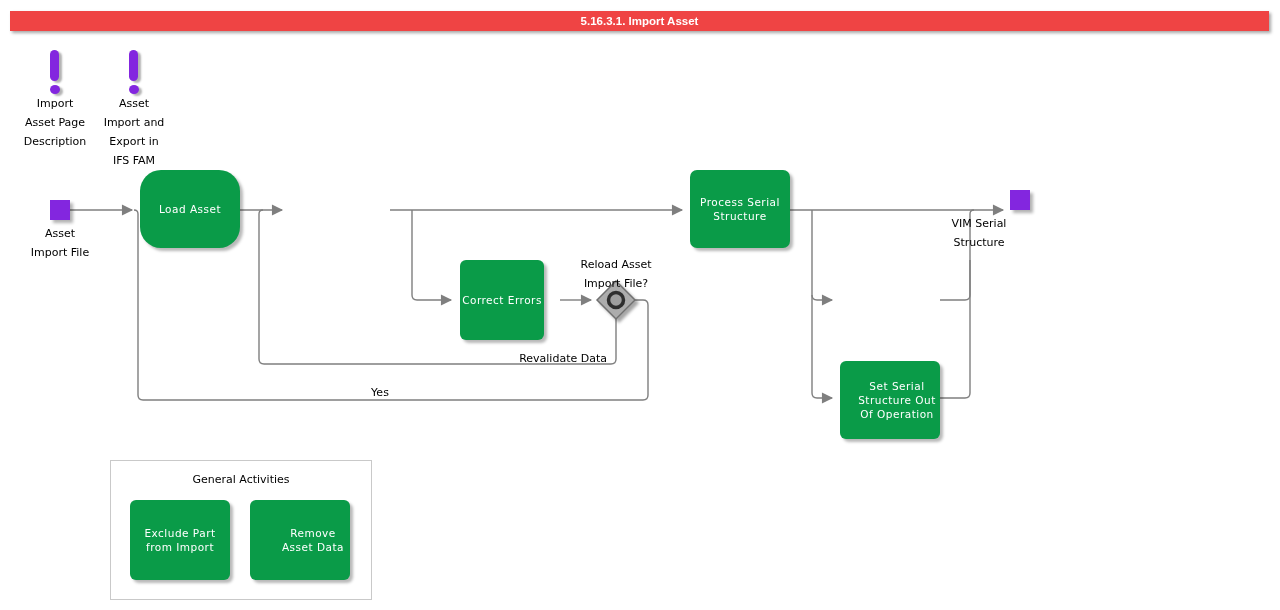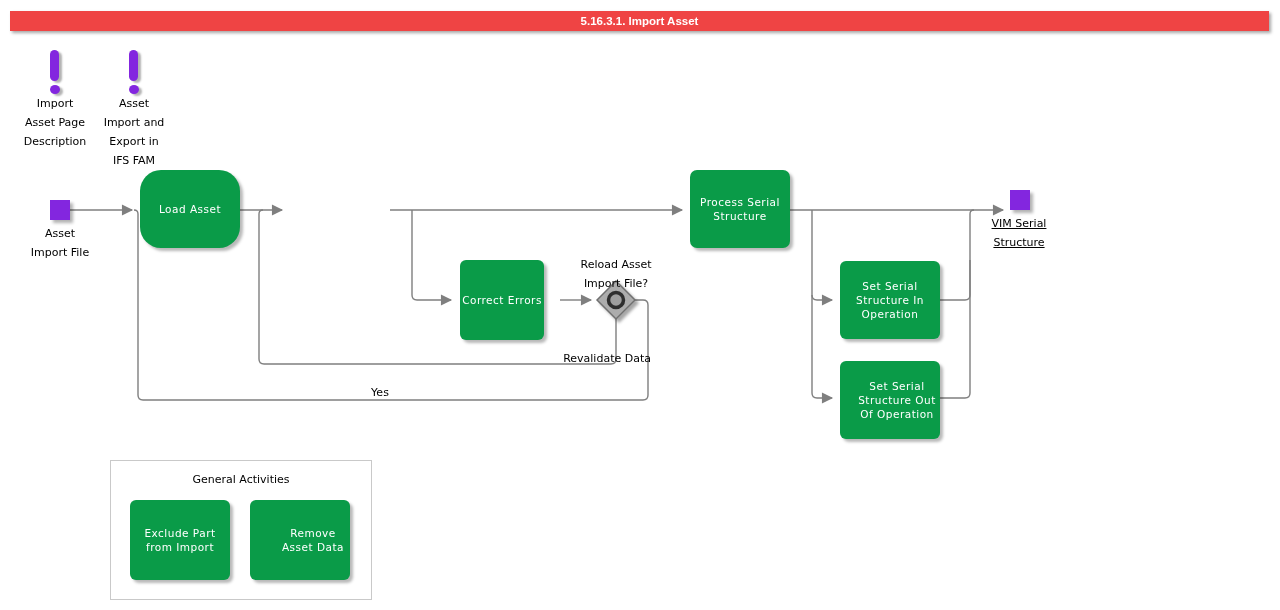--- a/index.html
+++ b/index.html
@@ -148,42 +148,39 @@
   <div class="lbl" style="left:89px; top:94px; width:90px;">Asset
 Import and
 Export in
 IFS FAM</div>
 
   <div class="artifact" style="left:50px; top:200px;"></div>
   <div class="lbl" style="left:15px; top:224px; width:90px;">Asset
 Import File</div>
 
   <div class="artifact" style="left:1010px; top:190px;"></div>
-  <div class="lbl" style="left:974px; top:214px; width:90px;text-decoration:underline;">VIM Serial
+  <div class="lbl" style="left:934px; top:214px; width:90px;">VIM Serial
 Structure</div>
 
   <div class="activity" style="left:140px; top:170px; width:100px; height:78px;border-radius:21px;">
     <span>Load Asset</span>
   </div>
   <div class="activity" style="left:460px; top:260px; width:84px; height:80px;">
     <span>Correct Errors</span>
   </div>
   <div class="activity" style="left:690px; top:170px; width:100px; height:78px;border-radius:7px;">
     <span>Process Serial Structure</span>
   </div>
-  <div class="activity" style="left:840px; top:261px; width:100px; height:78px;">
-    <span>Set Serial Structure In Operation</span>
-  </div>
   <div class="activity" style="left:840px; top:361px; width:100px; height:78px;padding-left:16px;">
     <span>Set Serial Structure Out Of Operation</span>
   </div>
 
   <div class="lbl" style="left:566px; top:255px; width:100px;">Reload Asset
 Import File?</div>
-  <div class="lbl right" style="left:515px; top:349px; width:92px;margin-left:44px;">Revalidate Data</div>
+  <div class="lbl right" style="left:515px; top:349px; width:92px;">Revalidate Data</div>
   <div class="lbl" style="left:355px; top:383px; width:50px;">Yes</div>
 
   <div class="group-box">
     <div class="group-title">General Activities</div>
   </div>
   <div class="activity" style="left:130px; top:500px; width:100px; height:80px;">
     <span>Exclude Part from Import</span>
   </div>
   <div class="activity" style="left:250px; top:500px; width:100px; height:80px;padding-left:28px;">
     <span>Remove Asset Data</span>

